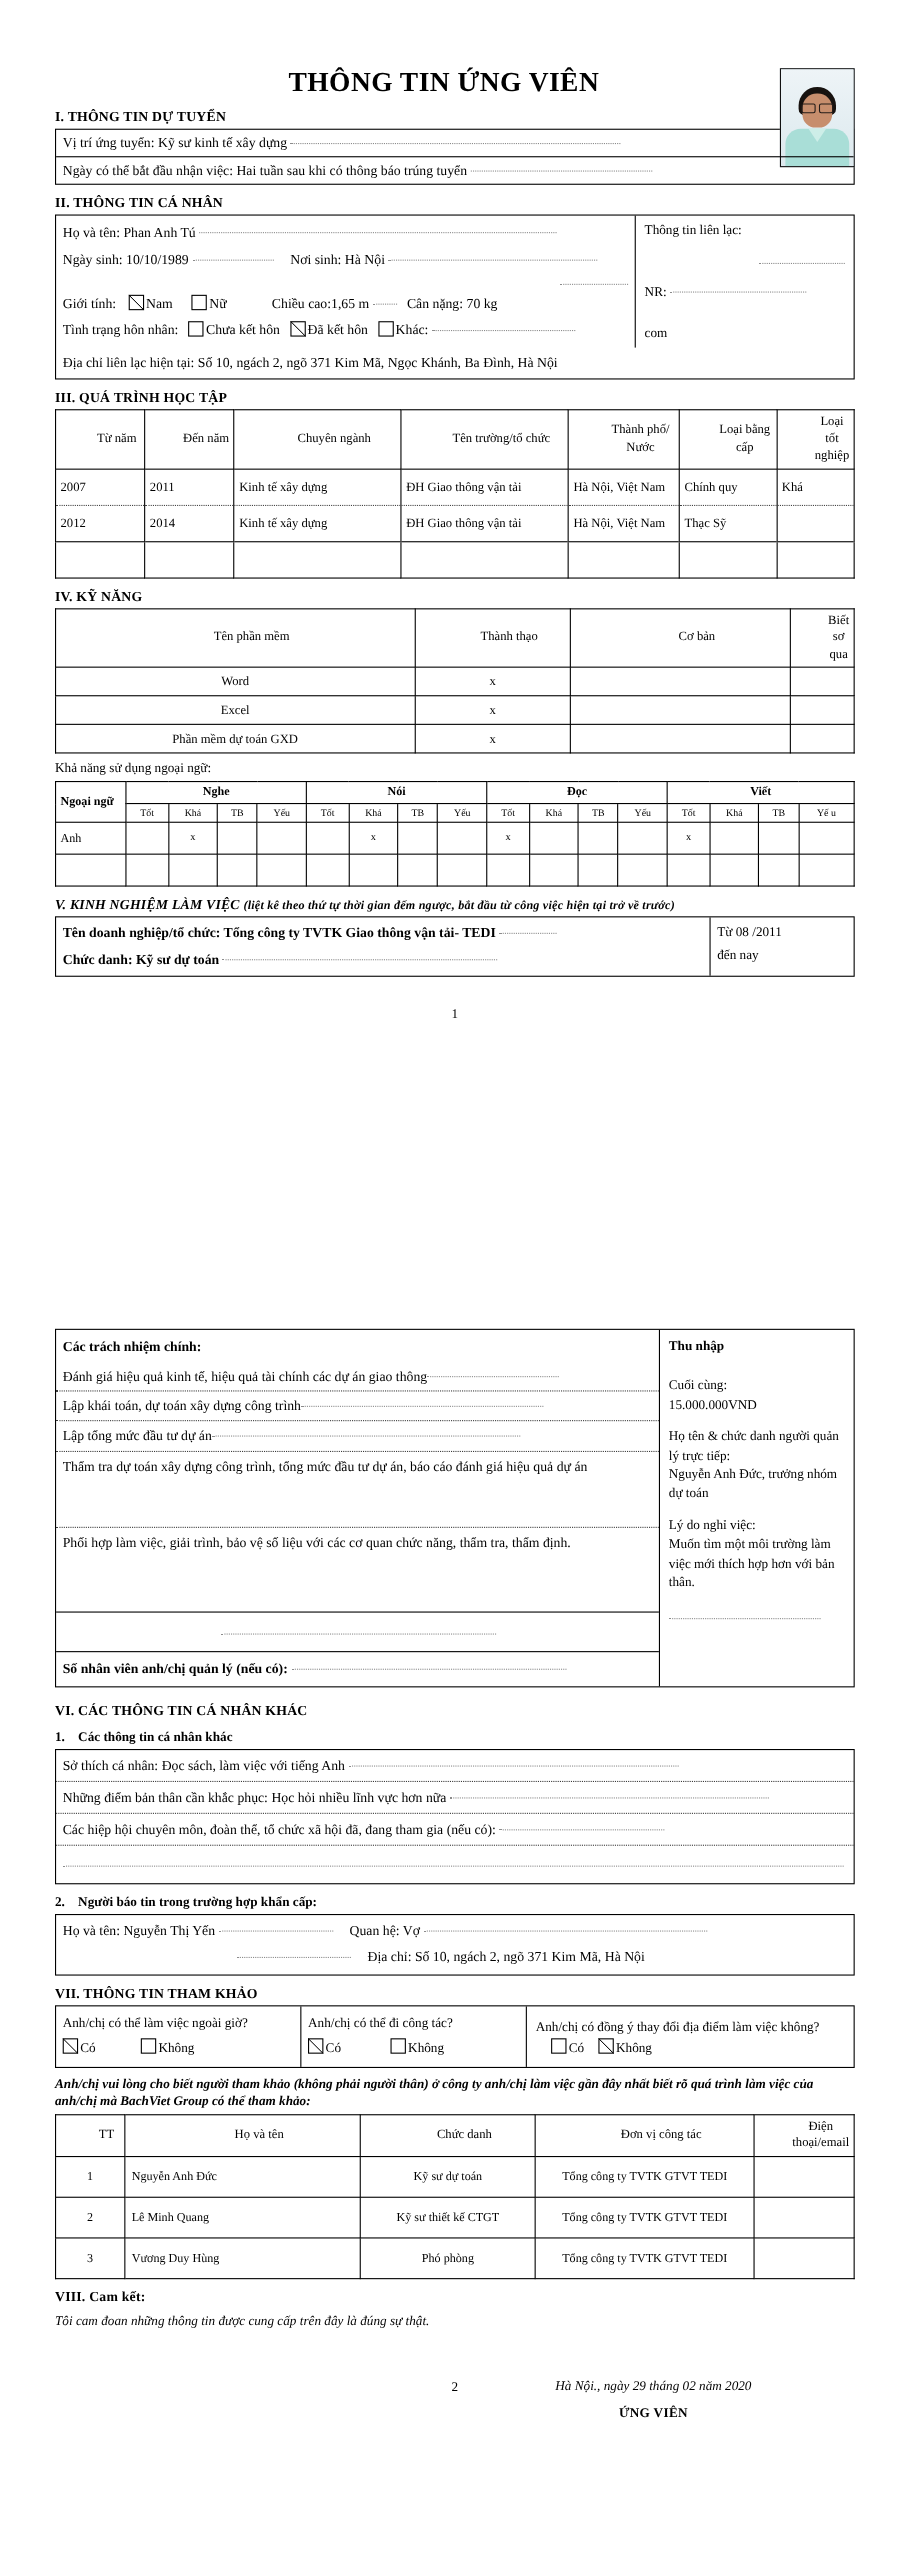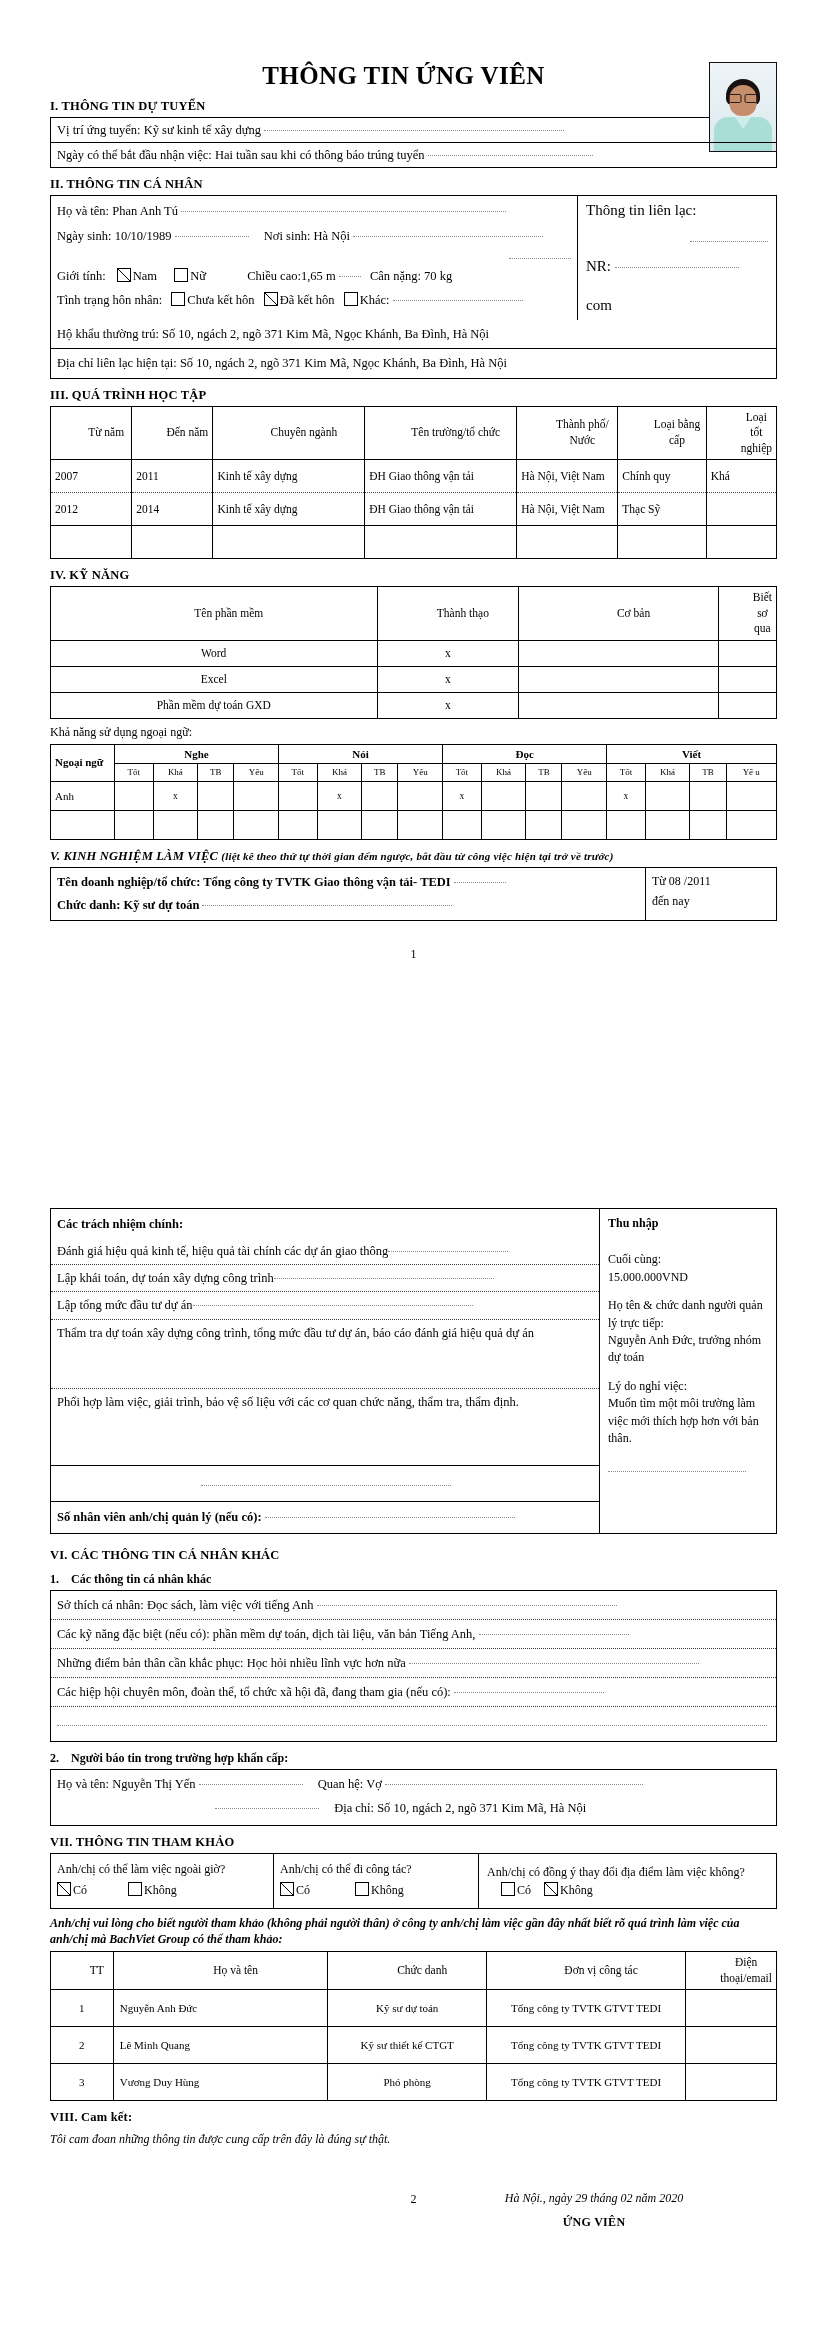--- a/index.html
+++ b/index.html
@@ -201,33 +201,29 @@
           <span>70 kg</span>
         </div>
         <div class="row" style="border-top:none;padding-top:3px;padding-bottom:6px">
           <span>Tình trạng hôn nhân:</span>
           <span class="cb" style="margin-left:6px"></span><span>Chưa kết hôn</span>
           <span class="cb x" style="margin-left:6px"></span><span>Đã kết hôn</span>
           <span class="cb" style="margin-left:6px"></span><span>Khác:</span>
           <span class="dots" style="width:130px"></span>
         </div>
       </div>
-      <div class="right" style="width:182px;padding:6px 8px;font-size:15px">
+      <div class="right" style="width:182px;padding:6px 8px;font-size:12px">
         <div>Thông tin liên lạc:</div>
         <div style="text-align:right;margin-top:13px"><span class="dots" style="width:78px"></span></div>
         <div style="margin-top:9px">
           <span>NR:</span>
           <span class="dots" style="width:124px"></span>
         </div>
         <div style="margin-top:22px">com</div>
       </div>
-    </div>
-    <div class="row" style="padding:5px 6px">
-      <span>Hộ khẩu thường trú:</span>
-      <span>Số 10, ngách 2, ngõ 371 Kim Mã, Ngọc Khánh, Ba Đình, Hà Nội</span>
     </div>
     <div class="row" style="padding:5px 6px">
       <span>Địa chỉ liên lạc hiện tại:</span>
       <span>Số 10, ngách 2, ngõ 371 Kim Mã, Ngọc Khánh, Ba Đình, Hà Nội</span>
     </div>
   </div>
 
   <h2 class="sec">III. QUÁ TRÌNH HỌC TẬP</h2>
   <table class="bt edu">
     <thead>
@@ -452,25 +448,20 @@
     <span class="num">1.</span>
     <span>Các thông tin cá nhân khác</span>
   </div>
   <div class="box">
     <div class="row dotsep" style="padding:5px 6px">
       <span>Sở thích cá nhân:</span>
       <span>Đọc sách, làm việc với tiếng Anh</span>
       <span class="dots" style="width:300px"></span>
     </div>
     <div class="row dotsep" style="padding:5px 6px">
-      <span>Các kỹ năng đặc biệt (nếu có):</span>
-      <span>phần mềm dự toán, dịch tài liệu, văn bản Tiếng Anh,</span>
-      <span class="dots" style="width:150px"></span>
-    </div>
-    <div class="row dotsep" style="padding:5px 6px">
       <span>Những điểm bản thân cần khắc phục:</span>
       <span>Học hỏi nhiều lĩnh vực hơn nữa</span>
       <span class="dots" style="width:290px"></span>
     </div>
     <div class="row dotsep" style="padding:5px 6px">
       <span>Các hiệp hội chuyên môn, đoàn thể, tổ chức xã hội đã, đang tham gia (nếu có):</span>
       <span class="dots" style="width:150px"></span>
     </div>
     <div class="row dotsep" style="padding:9px 6px 7px 6px">
       <span class="dots" style="width:710px"></span>

